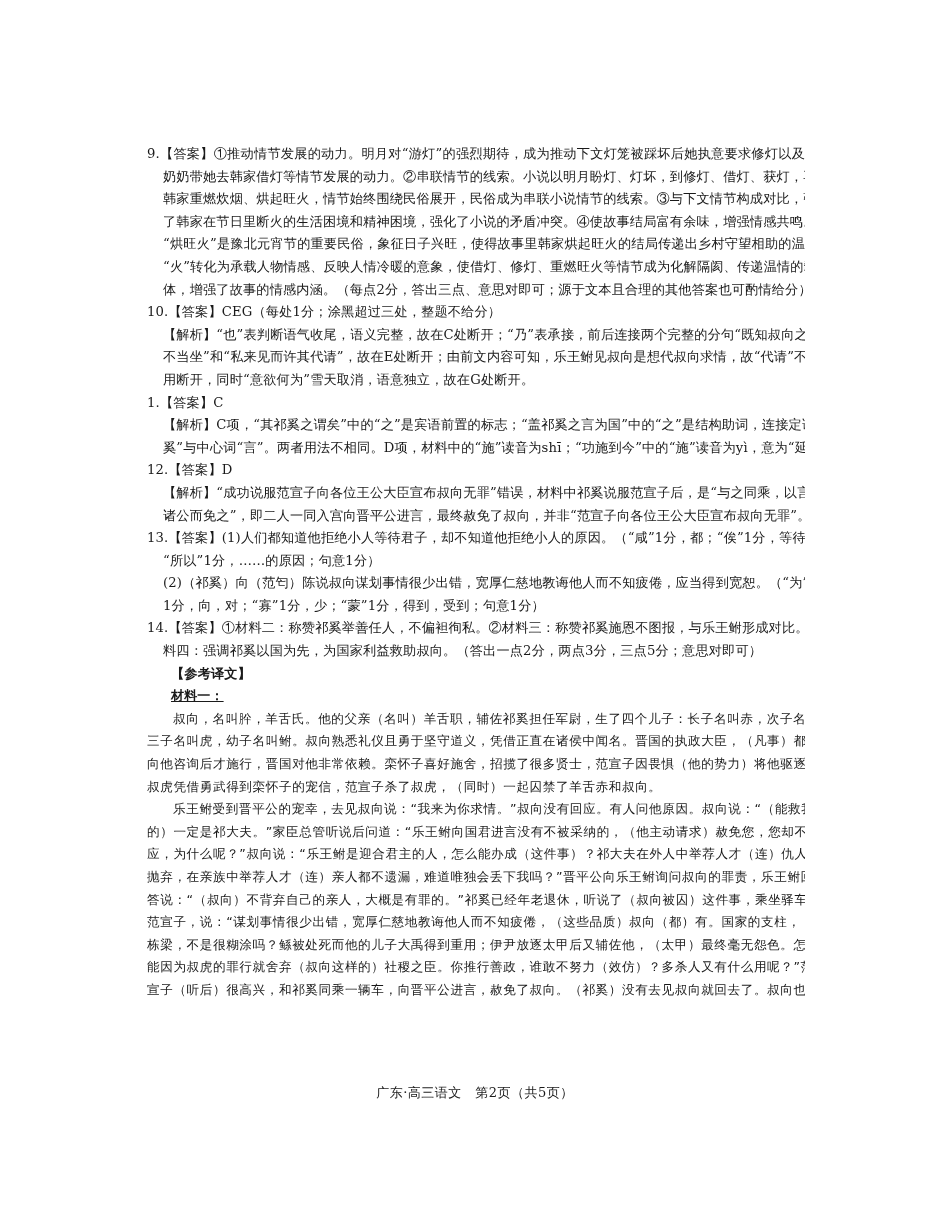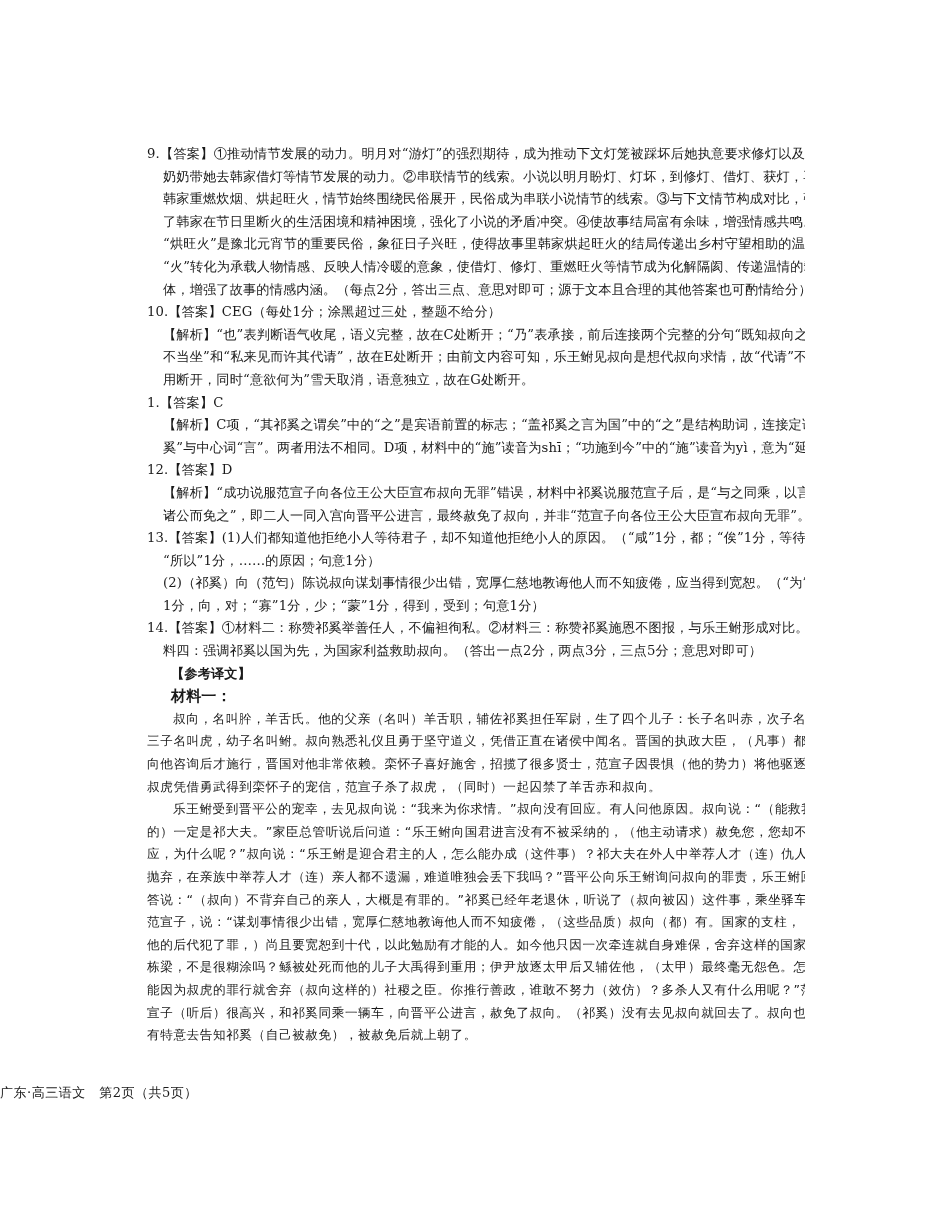--- a/index.html
+++ b/index.html
@@ -4,22 +4,22 @@
 <style>
   html, body { margin: 0; padding: 0; background: #ffffff; }
   body { width: 950px; height: 1206px; position: relative; overflow: hidden; color: #1a1a1a; }
   .page { position: absolute; left: 147px; top: 143px; width: 658px; font-family: "DejaVu Serif", "Liberation Serif", serif; font-size: 13.2px; line-height: 22.6px; letter-spacing: 0.15px; }
   .line { white-space: nowrap; overflow: hidden; text-align: justify; text-align-last: justify; height: 22.6px; }
   .line.last { text-align-last: left; }
   .ind { padding-left: 16px; }
   .trans { font-family: "DejaVu Sans", "Liberation Sans", sans-serif; font-size: 12.6px; letter-spacing: 0.6px; }
   .trans .p1 { padding-left: 26px; }
   .heading { font-family: "DejaVu Sans", "Liberation Sans", sans-serif; font-weight: bold; font-size: 13.2px; height: 22.6px; margin-left: 24px; }
-  .subhead { font-family: "DejaVu Sans", "Liberation Sans", sans-serif; font-weight: bold; font-size: 15px; padding-left: 24px; height: 22.6px; }
-  .footer { position: absolute; left: 0; width: 950px; top: 1084px; text-align: left; font-family: "DejaVu Serif", "Liberation Serif", serif; font-size: 13px; letter-spacing: 0.5px; }
+  .subhead { font-family: "DejaVu Sans", "Liberation Sans", sans-serif; font-weight: bold; font-size: 13px; padding-left: 24px; height: 22.6px; text-decoration: underline; }
+  .footer { position: absolute; left: 0; width: 950px; top: 1084px; text-align: center; font-family: "DejaVu Serif", "Liberation Serif", serif; font-size: 13px; letter-spacing: 0.5px; }
 </style>
 </head>
 <body>
 
 <div class="page">
   <div id="answers">
       <div>
         <div class="line">9.【答案】①推动情节发展的动力。明月对“游灯”的强烈期待，成为推动下文灯笼被踩坏后她执意要求修灯以及</div>
         <div class="line ind">奶奶带她去韩家借灯等情节发展的动力。②串联情节的线索。小说以明月盼灯、灯坏，到修灯、借灯、获灯，再到</div>
         <div class="line ind">韩家重燃炊烟、烘起旺火，情节始终围绕民俗展开，民俗成为串联小说情节的线索。③与下文情节构成对比，强</div>
@@ -64,22 +64,20 @@
         <div class="line">向他咨询后才施行，晋国对他非常依赖。栾怀子喜好施舍，招揽了很多贤士，范宣子因畏惧（他的势力）将他驱逐。</div>
         <div class="line last">叔虎凭借勇武得到栾怀子的宠信，范宣子杀了叔虎，（同时）一起囚禁了羊舌赤和叔向。</div>
       </div>
       <div>
         <div class="line p1">乐王鲋受到晋平公的宠幸，去见叔向说：“我来为你求情。”叔向没有回应。有人问他原因。叔向说：“（能救我</div>
         <div class="line">的）一定是祁大夫。”家臣总管听说后问道：“乐王鲋向国君进言没有不被采纳的，（他主动请求）赦免您，您却不答</div>
         <div class="line">应，为什么呢？”叔向说：“乐王鲋是迎合君主的人，怎么能办成（这件事）？祁大夫在外人中举荐人才（连）仇人都不</div>
         <div class="line">抛弃，在亲族中举荐人才（连）亲人都不遗漏，难道唯独会丢下我吗？”晋平公向乐王鲋询问叔向的罪责，乐王鲋回</div>
         <div class="line">答说：“（叔向）不背弃自己的亲人，大概是有罪的。”祁奚已经年老退休，听说了（叔向被囚）这件事，乘坐驿车去见</div>
         <div class="line">范宣子，说：“谋划事情很少出错，宽厚仁慈地教诲他人而不知疲倦，（这些品质）叔向（都）有。国家的支柱，（即使</div>
-        <div class="line">他的后代犯了罪，）尚且要宽恕到十代，以此勉励有才能的人。如今他只因一次牵连就自身难保，舍弃这样的国家</div>
         <div class="line">栋梁，不是很糊涂吗？鲧被处死而他的儿子大禹得到重用；伊尹放逐太甲后又辅佐他，（太甲）最终毫无怨色。怎么</div>
         <div class="line">能因为叔虎的罪行就舍弃（叔向这样的）社稷之臣。你推行善政，谁敢不努力（效仿）？多杀人又有什么用呢？”范</div>
         <div class="line">宣子（听后）很高兴，和祁奚同乘一辆车，向晋平公进言，赦免了叔向。（祁奚）没有去见叔向就回去了。叔向也没</div>
-        <div class="line last">有特意去告知祁奚（自己被赦免），被赦免后就上朝了。</div>
       </div>
     </div>
 </div>
 
 <div class="footer">广东·高三语文　第2页（共5页）</div>
 
 </body></html>

